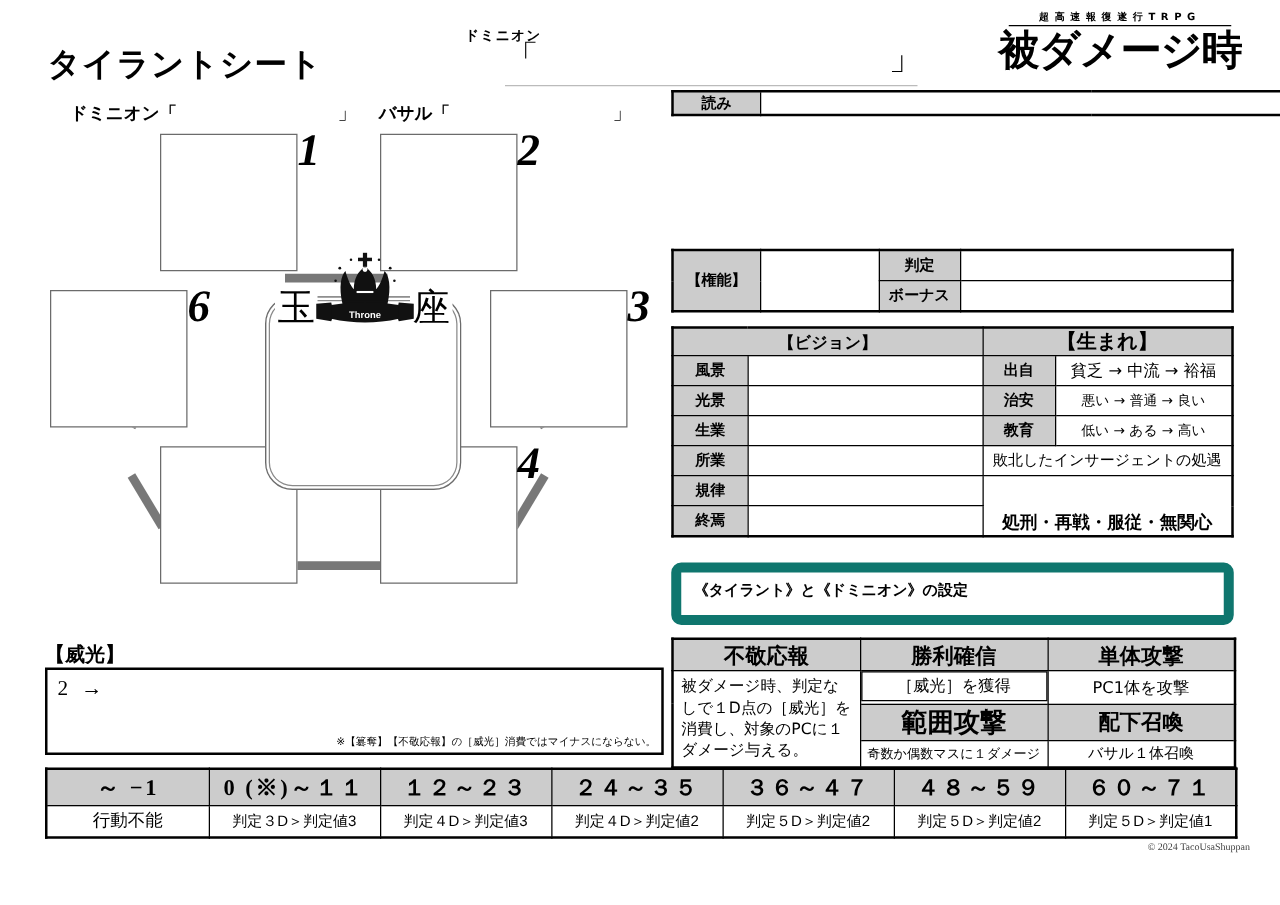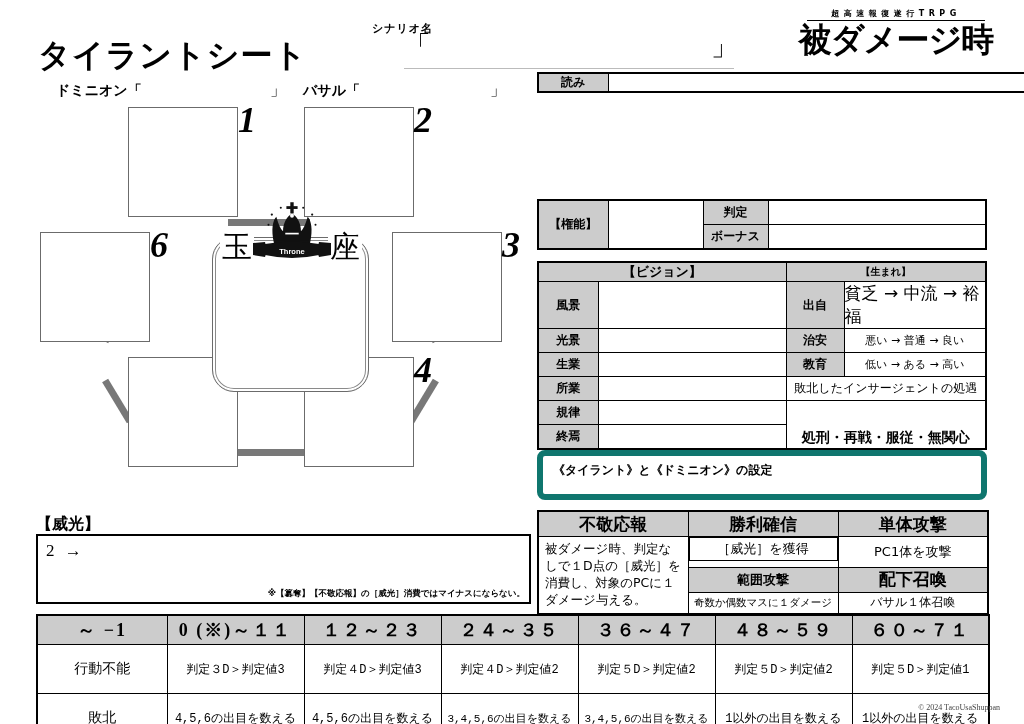--- a/index.html
+++ b/index.html
@@ -11,21 +11,21 @@
   }
   #sheet{position:relative;width:1024px;height:724px;overflow:hidden;background:#fff;}
 
   
   .abs{position:absolute;}
   .bold{font-weight:normal;margin-top:10px;}
   .ctr{display:flex;align-items:center;justify-content:center;text-align:center;}
 
   
   #title-main{
-    left:38px;top:34px;font-size:32px;font-weight:bold;letter-spacing:1px;
+    left:38px;top:34px;font-size:26px;font-weight:bold;letter-spacing:1px;
     font-family:"DejaVu Sans","Liberation Sans",sans-serif;
   }
   #scenario-label{
     left:372px;top:21px;font-size:11px;font-weight:bold;letter-spacing:1px;
     font-family:"DejaVu Sans","Liberation Sans",sans-serif;
   }
   #scenario-open{left:404px;top:33px;font-size:27px;line-height:1;font-family:"Liberation Serif",serif;}
   #scenario-close{left:711px;top:33px;font-size:27px;line-height:1;font-family:"Liberation Serif",serif;}
   #scenario-rule{left:404px;top:68px;width:330px;height:1px;background:#bbb;}
 
@@ -79,55 +79,55 @@
   }
   .cellpad{padding:2px 5px;}
   .hcell{background:#cccccc;font-weight:bold;text-align:center;}
   .outer{border:2px solid #000;}
 
   #tbl-name{left:537px;top:72px;width:497px;}
   #tbl-nozomi{left:537px;top:166px;width:450px;}
   #tbl-kennou{left:537px;top:199px;width:450px;}
   #tbl-vision{left:537px;top:261px;width:450px;}
   #tbl-setting{
-    left:537px;top:450px;width:450px;height:50px;border:6px solid #0f766e;border-radius:8px;
+    left:537px;top:450px;width:450px;height:50px;border:8px solid #0f766e;border-radius:8px;
     box-sizing:border-box;padding:6px 10px;font-size:12px;font-weight:bold;
     font-family:"DejaVu Sans","Liberation Sans",sans-serif;
   }
   #tbl-actions{left:537px;top:510px;width:450px;}
 
   
   #ikou-label{left:36px;top:514px;font-size:16px;font-weight:bold;
     font-family:"DejaVu Sans","Liberation Sans",sans-serif;}
   #ikou-box{
     left:36px;top:534px;width:495px;height:70px;border:2px solid #000;box-sizing:border-box;
   }
   #ikou-start{position:absolute;left:8px;top:5px;font-size:17px;
     font-family:"Liberation Serif","DejaVu Serif",serif;}
-  #ikou-note{position:absolute;right:4px;bottom:2px;font-size:8.5px;font-weight:bold;
+  #ikou-note{position:absolute;right:4px;bottom:2px;font-size:8.5px;font-weight:normal;
     font-family:"DejaVu Sans","Liberation Sans",sans-serif;letter-spacing:0px;}
 
   
   #tbl-scale{left:36px;top:614px;width:952px;}
-  #tbl-scale td{border:1px solid #000;text-align:center;font-size:12px;padding:15px 2px;
-    font-family:Liberation Mono, monospace;}
+  #tbl-scale td{border:1px solid #000;text-align:center;font-size:12px;padding:3px 2px;
+    font-family:Liberation Sans, sans-serif;}
   #tbl-scale td.rangehdr{background:#cccccc;font-weight:bold;font-size:18px;letter-spacing:2px;
     font-family:"Liberation Serif","DejaVu Serif",serif;padding:2px;}
   #tbl-scale td.firstcol{font-size:14px;font-weight:normal;}
-  #copyright{right:24px;top:703px;font-size:8px;color:#444;
+  #copyright{right:24px;top:673px;font-size:8px;color:#444;
     font-family:"Liberation Serif","DejaVu Serif",serif;}
 </style>
 </head>
 <body>
 
 <div id="sheet">
 
   <div class="abs" id="title-main">タイラントシート</div>
 
-  <div class="abs" id="scenario-label">シナリオ名</div>
+  <div class="abs" id="scenario-label">ドミニオン</div>
   <div class="abs" id="scenario-open">「</div>
   <div class="abs" id="scenario-close">」</div>
   <div class="abs" id="scenario-rule"></div>
 
   <div class="abs owner-row" id="dominion-label">ドミニオン「</div>
   <div class="abs owner-row" id="dominion-close">」</div>
   <div class="abs owner-row" id="vassal-label">バサル「</div>
   <div class="abs owner-row" id="vassal-close">」</div>
 
   <div class="abs" id="logo">
@@ -228,27 +228,27 @@
   <table class="abs box outer" id="tbl-vision">
     <colgroup>
         <col style="width:60px">
         <col style="width:188px">
         <col style="width:58px">
         <col>
       </colgroup>
     <tbody>
         <tr>
       <td class="hcell cellpad" colspan="2" style="font-size:13px;">【ビジョン】</td>
-      <td class="hcell cellpad" colspan="2" style="font-size:10px;margin-top:12px;">【生まれ】</td>
+      <td class="hcell cellpad" colspan="2" style="font-size:16px;margin-top:12px;">【生まれ】</td>
     </tr>
     <tr>
       <td class="hcell cellpad" style="height:23px;">風景</td>
       <td class="cellpad"></td>
       <td class="hcell cellpad">出自</td>
-      <td class="cellpad" style="font-size:17px;">貧乏 → 中流 → 裕福</td>
+      <td class="cellpad" style="font-size:13px;text-align:center;">貧乏 → 中流 → 裕福</td>
     </tr>
     <tr>
       <td class="hcell cellpad" style="height:23px;">光景</td>
       <td class="cellpad"></td>
       <td class="hcell cellpad">治安</td>
       <td class="cellpad" style="font-size:11px;text-align:center;">悪い → 普通 → 良い</td>
     </tr>
     <tr>
       <td class="hcell cellpad" style="height:23px;">生業</td>
       <td class="cellpad"></td>
@@ -289,21 +289,21 @@
       <td class="hcell cellpad" style="font-size:17px;height:24px;">不敬応報</td>
       <td class="hcell cellpad" style="font-size:17px;">勝利確信</td>
       <td class="hcell cellpad" style="font-size:17px;">単体攻撃</td>
     </tr>
     <tr>
       <td rowspan="3" class="cellpad" style="font-size:12.5px;line-height:1.35;vertical-align:middle;padding:4px 6px;">被ダメージ時、判定なしで１D点の［威光］を消費し、対象のPCに１ダメージ与える。</td>
       <td class="cellpad ctr" style="height:22px;font-size:13px;text-align:center;">［威光］を獲得</td>
       <td class="cellpad" style="font-size:13px;text-align:center;">PC1体を攻撃</td>
     </tr>
     <tr>
-      <td class="hcell cellpad" style="font-size:13px;height:24px;">範囲攻撃</td>
+      <td class="hcell cellpad" style="font-size:21px;height:24px;">範囲攻撃</td>
       <td class="hcell cellpad" style="font-size:17px;">配下召喚</td>
     </tr>
     <tr>
       <td class="cellpad" style="height:20px;font-size:10.5px;text-align:center;">奇数か偶数マスに１ダメージ</td>
       <td class="cellpad" style="font-size:12px;text-align:center;">バサル１体召喚</td>
     </tr>
   </tbody>
     </table>
 
   <div class="abs" id="ikou-label">【威光】</div>
@@ -337,27 +337,18 @@
     </tr>
     <tr>
       <td class="firstcol">行動不能</td>
       <td>判定３D＞判定値3</td>
       <td>判定４D＞判定値3</td>
       <td>判定４D＞判定値2</td>
       <td>判定５D＞判定値2</td>
       <td>判定５D＞判定値2</td>
       <td>判定５D＞判定値1</td>
     </tr>
-    <tr>
-      <td class="firstcol">敗北</td>
-      <td>4,5,6の出目を数える</td>
-      <td>4,5,6の出目を数える</td>
-      <td style="font-size:11px;">3,4,5,6の出目を数える</td>
-      <td style="font-size:11px;">3,4,5,6の出目を数える</td>
-      <td>1以外の出目を数える</td>
-      <td>1以外の出目を数える</td>
-    </tr>
   </tbody>
     </table>
 
   <div class="abs" id="copyright">© 2024 TacoUsaShuppan</div>
 
 </div>
 
 </body></html>

